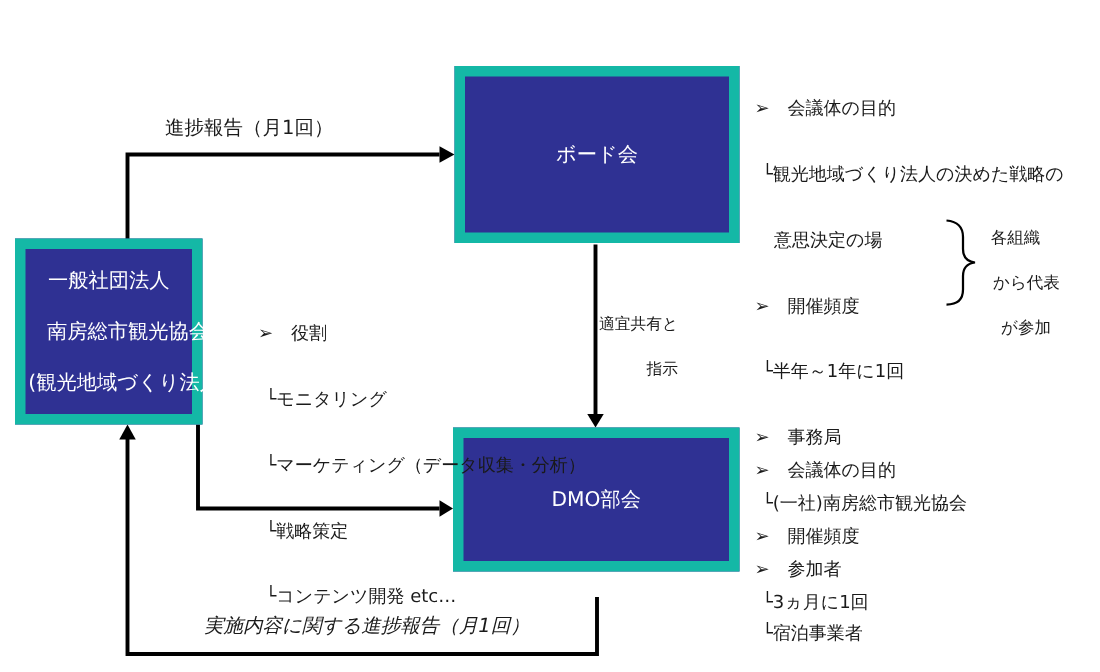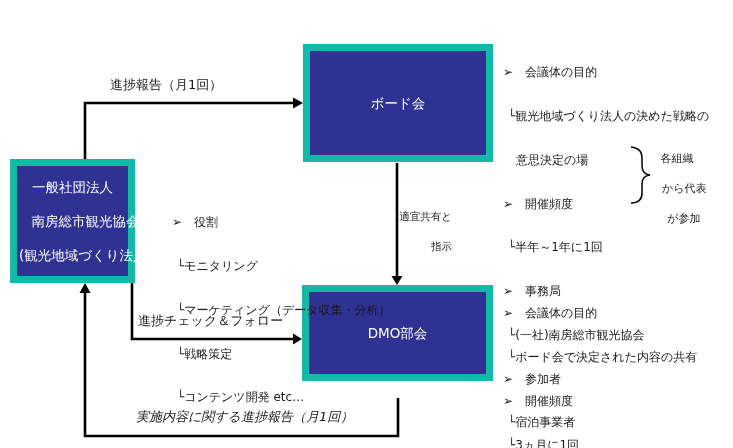--- a/index.html
+++ b/index.html
@@ -56,21 +56,20 @@
 
   <div class="box" style="left:302px;top:285px;width:191px;height:96px;">
     <div class="bl">DMO部会</div>
   </div>
 
   <div class="albl ctr" style="left:110px;top:76px;width:170px;">進捗報告（月1回）</div>
 
   <div class="small-lbl" style="left:396px;top:209px;width:56px;"><span>適宜共有と</span><br>
     <span>指示</span></div>
 
-  <div class="albl" style="left:138px;top:312px;">進捗チェック＆フォロー</div>
 
   <div class="albl" style="left:136px;top:408px;font-style:italic;">実施内容に関する進捗報告（月1回）</div>
 
   <div class="lst" style="left:172px;top:186px;">
     <div class="li b">➢　役割</div>
     <div class="li s">└モニタリング</div>
     <div class="li s">└マーケティング（データ収集・分析）</div>
     <div class="li s">└戦略策定</div>
     <div class="li s">└コンテンツ開発 etc…</div>
   </div>
@@ -89,21 +88,20 @@
     
     
   </div>
 
   <div class="brace-note" style="left:648px;top:151px;width:58px;"><span>各組織</span><br>
     <span>から代表</span><br>
     <span>が参加</span></div>
 
   <div class="lst" style="left:503px;top:277px;">
     <div class="li b">➢　会議体の目的</div>
-    <div class="li s">└ボード会で決定された内容の共有</div>
     <div class="li b">➢　開催頻度</div>
     <div class="li s">└3ヵ月に1回</div>
     
     
     
     
   </div>
 
 </div>
 

